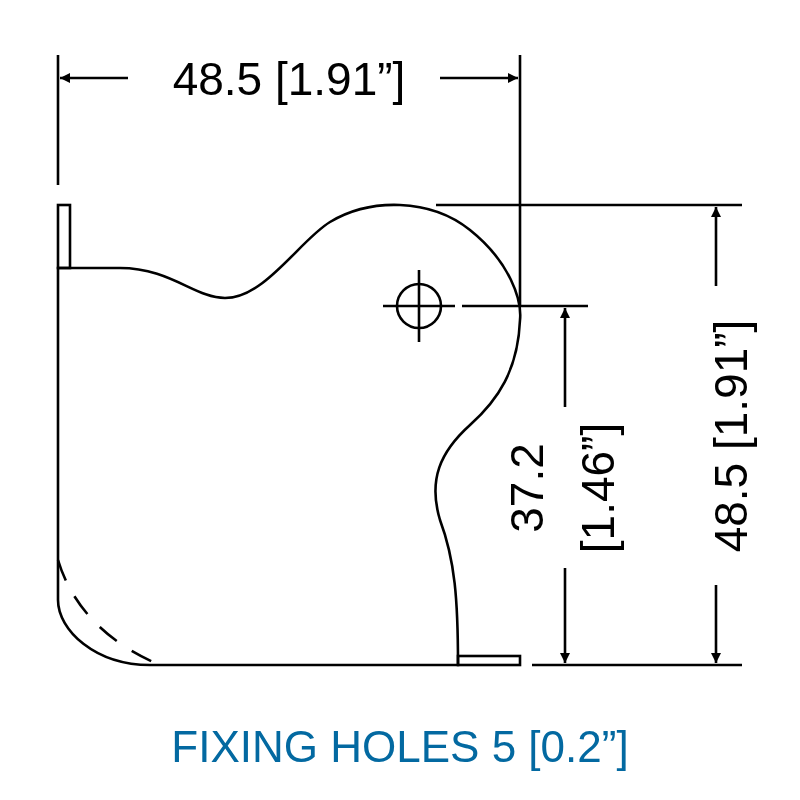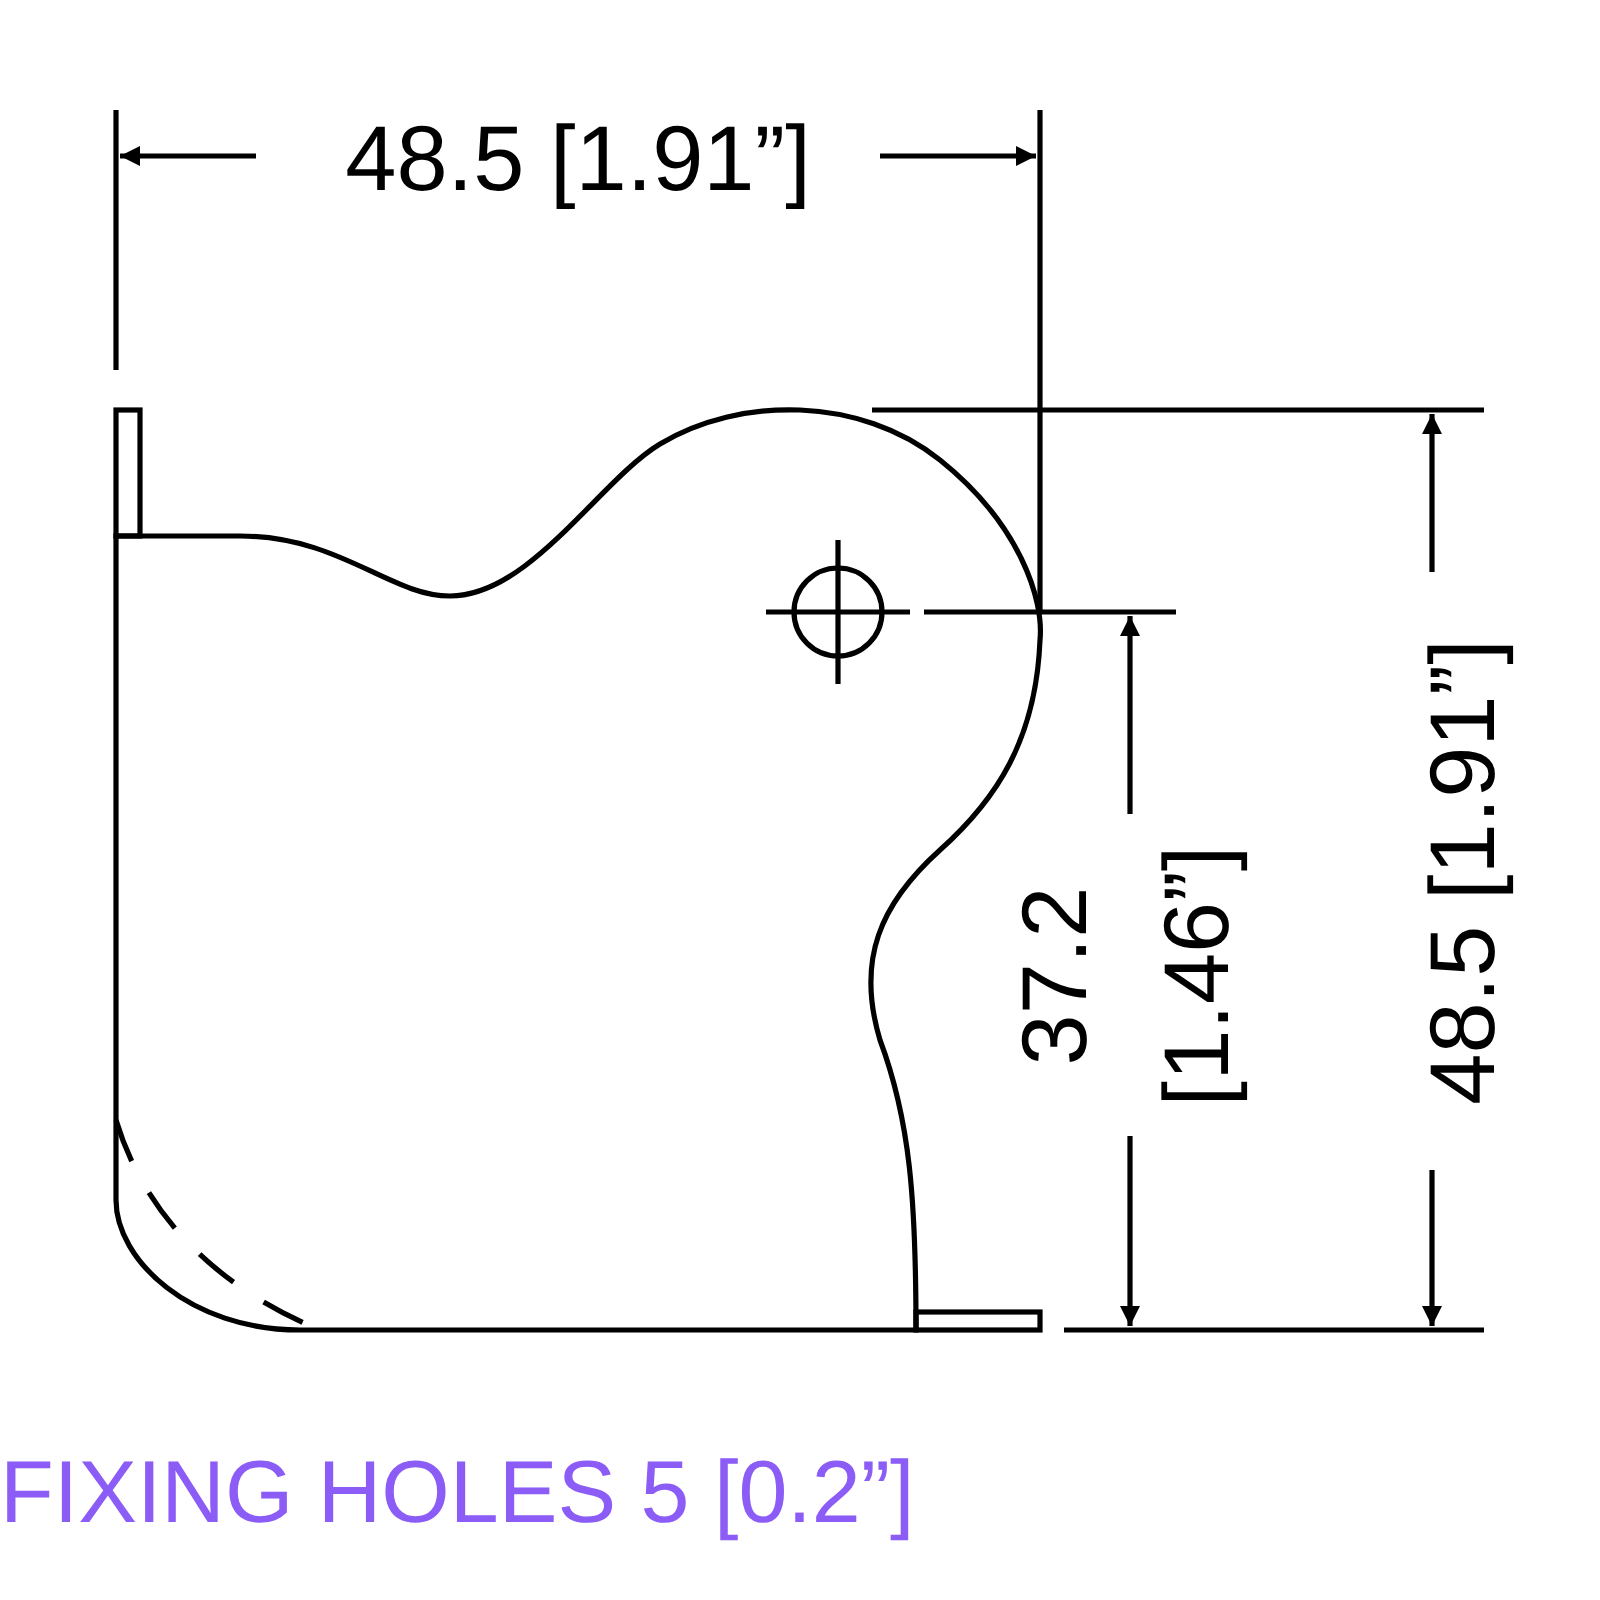--- a/index.html
+++ b/index.html
@@ -1,21 +1,21 @@
 <!DOCTYPE html>
 <html><head>
 <meta charset="utf-8">
 <style>
   html, body { margin:0; padding:0; background:#ffffff; }
   body { width:800px; height:800px; position:relative; overflow:hidden; font-family:"Liberation Sans", sans-serif; }
   #drawing { position:absolute; left:0; top:0; width:800px; height:800px; }
   .dimtext { font-family:"Liberation Sans", sans-serif; fill:#000; }
   .caption {
-    position:absolute; left:0; top:722px; width:800px; 
-    font-family:"Liberation Sans", sans-serif; font-size:44px; color:#8b5cf6; letter-spacing:0px;
+    position:absolute; left:0; top:722px; width:800px; text-align:center;
+    font-family:"Liberation Sans", sans-serif; font-size:44px; color:#0369a1; letter-spacing:0px;
   }
 </style>
 </head>
 <body>
 
 <svg id="drawing" viewBox="0 0 800 800" xmlns="http://www.w3.org/2000/svg">
   <defs>
     <marker id="arrow" viewBox="0 0 10 10" refX="10" refY="5" markerWidth="18" markerHeight="10" markerUnits="userSpaceOnUse" orient="auto-start-reverse">
       <path d="M0,0 L10,5 L0,10 z" fill="#000"></path>
     </marker>

